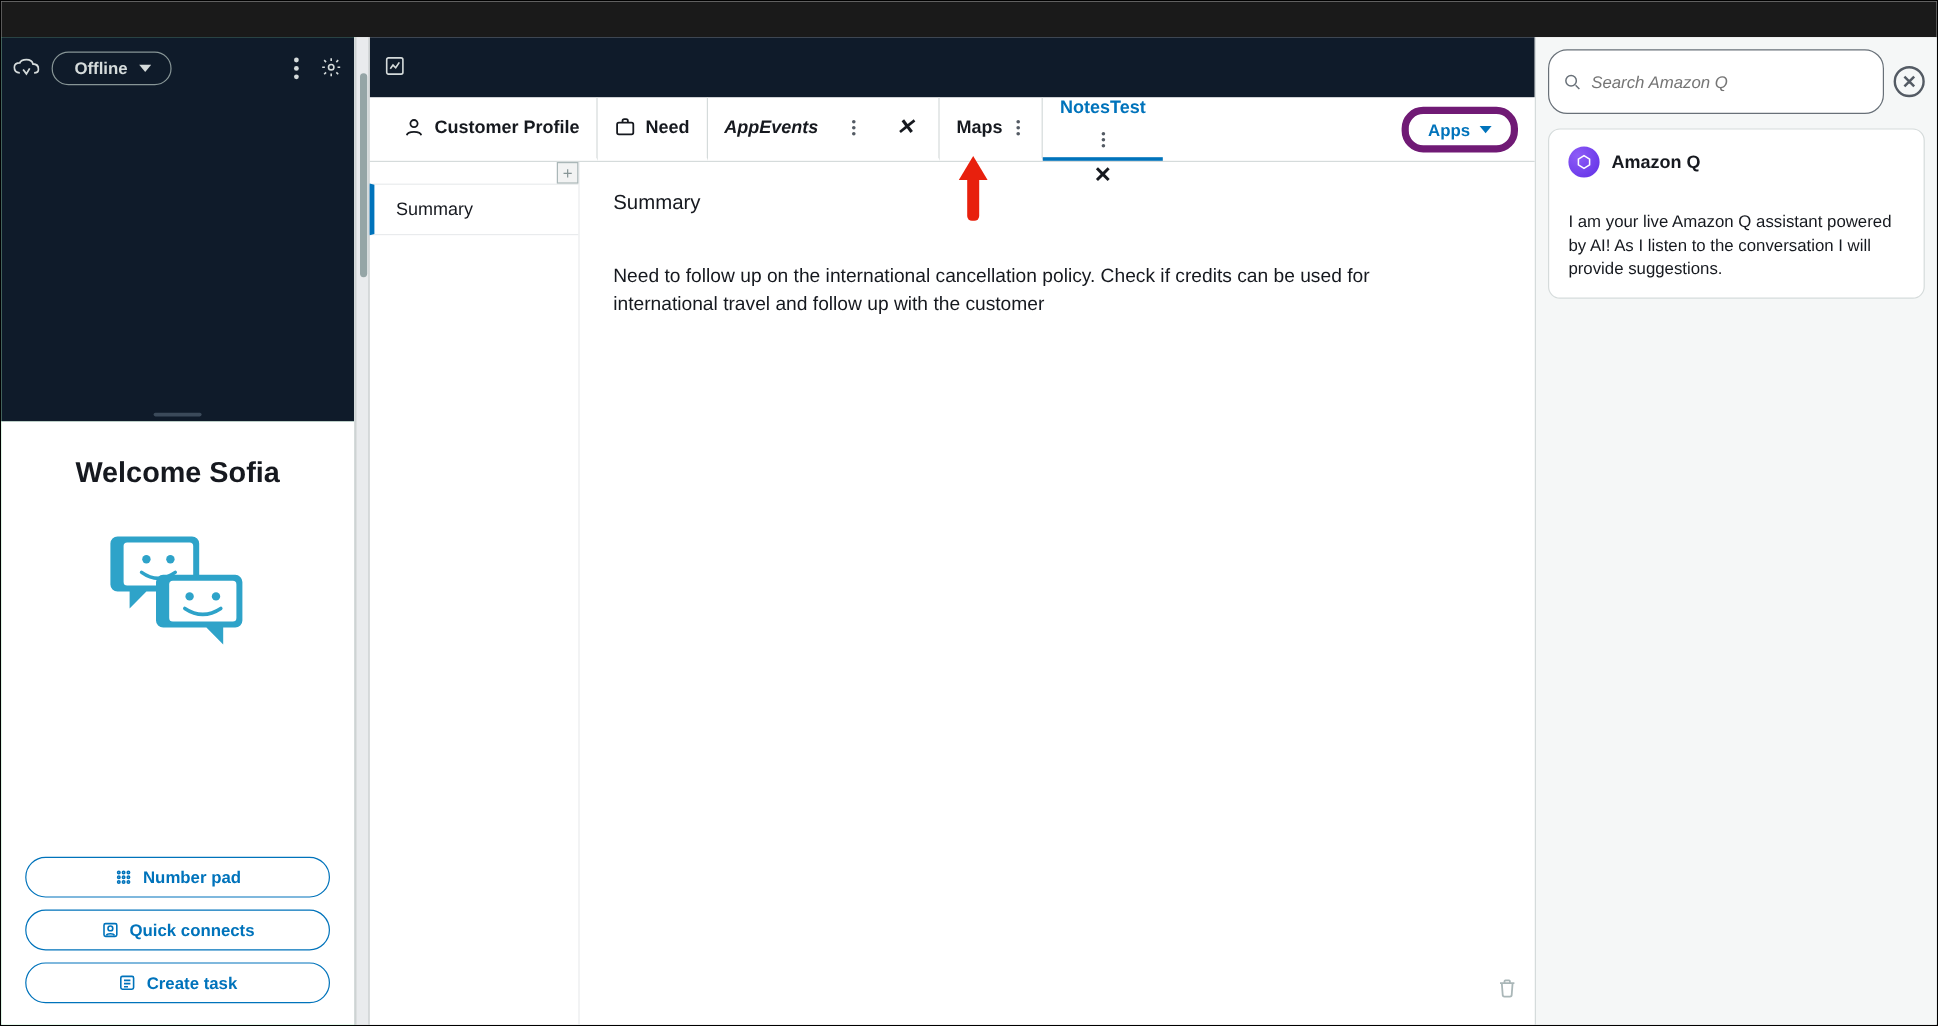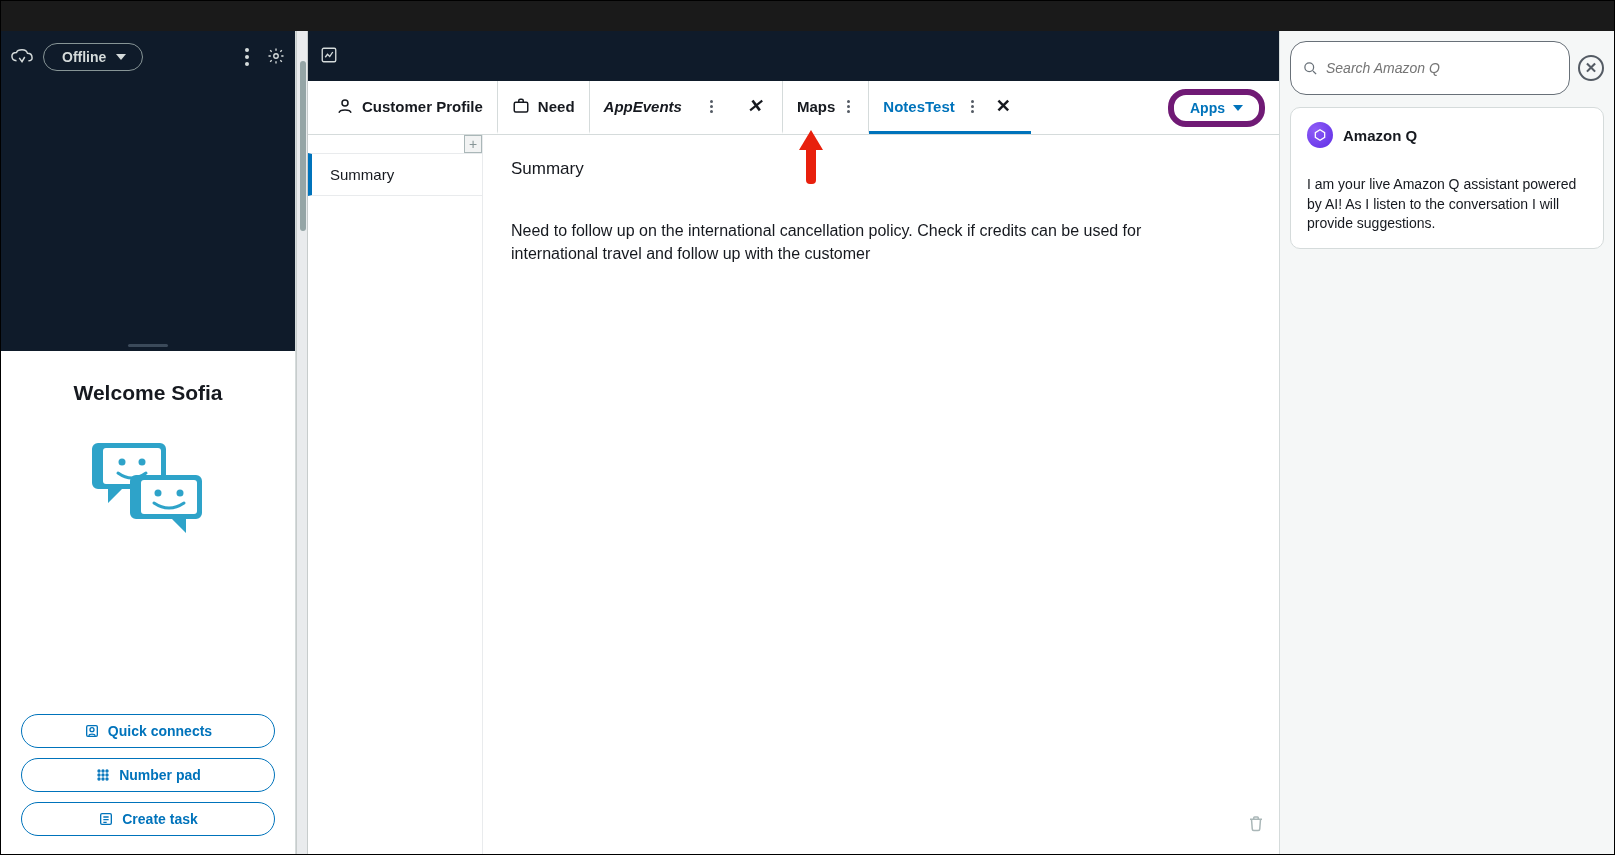--- a/index.html
+++ b/index.html
@@ -77,21 +77,21 @@
   }
   .left-light {
     flex: 1;
     background: #fff;
     display: flex;
     flex-direction: column;
     align-items: center;
     padding: 30px 20px 20px 20px;
   }
   .welcome {
-    font-size: 21px;
+    font-size: 24px;
     font-weight: 700;
     color: #16191f;
     margin-bottom: 30px;
   }
   .chat-illustration { margin-bottom: 40px; }
   .left-buttons {
     margin-top: auto;
     width: 100%;
     display: flex;
     flex-direction: column;
@@ -156,20 +156,21 @@
     font-weight: 700;
     font-size: 15px;
     color: #16191f;
     border-bottom: 3px solid transparent;
     cursor: pointer;
   }
   .tab.sep { border-right: 1px solid #d5dbdb; }
   .tab.active {
     color: #0073bb;
     border-bottom-color: #0073bb;
+    flex-direction: column;
   }
   .tab-icon-user, .tab-icon-case { width:18px; height:18px; }
   .tab-menu { cursor:pointer; display:flex; flex-direction:column; gap:2px; padding:0 4px;}
   .tab-menu span { width:3px; height:3px; background:#545b64; border-radius:50%; }
   .tab-close { font-size:18px; font-weight:900; color:#16191f; cursor:pointer; padding: 0 6px;}
   .apps-btn {
     margin-left: auto;
     border: 6px solid #701a75;
     color: #0073bb;
     border-radius: 18px;
@@ -346,39 +347,39 @@
           <path d="M48 40 h60 a6 6 0 0 1 6 6 v32 a6 6 0 0 1 -6 6 h-10 v14 l-14 -14 h-36 a6 6 0 0 1 -6 -6 v-32 a6 6 0 0 1 6 -6 z" fill="#2ea3c9"></path>
           <rect x="53" y="45" width="56" height="34" rx="3" fill="#fff"></rect>
           <circle cx="70" cy="58" r="3.5" fill="#2ea3c9"></circle>
             <circle cx="92" cy="58" r="3.5" fill="#2ea3c9"></circle>
           <path d="M66 68 q15 10 30 0" stroke="#2ea3c9" stroke-width="3" fill="none" stroke-linecap="round"></path>
         </svg>
       </div>
       <div class="left-buttons">
         <button class="pill-btn">
           <svg width="16" height="16" viewBox="0 0 24 24" stroke-width="2">
-              <rect x="4" y="4" width="16" height="16" rx="2"></rect>
-              <circle cx="12" cy="10" r="3"></circle>
-              <path d="M7 19c1-3 9-3 10 0"></path>
-            </svg>
-          <span>Quick connects</span>
-        </button>
-        <button class="pill-btn">
-          <svg width="16" height="16" viewBox="0 0 24 24" stroke-width="2">
               <circle cx="6" cy="6" r="1.5"></circle>
               <circle cx="12" cy="6" r="1.5"></circle>
               <circle cx="18" cy="6" r="1.5"></circle>
               <circle cx="6" cy="12" r="1.5"></circle>
               <circle cx="12" cy="12" r="1.5"></circle>
               <circle cx="18" cy="12" r="1.5"></circle>
               <circle cx="6" cy="18" r="1.5"></circle>
               <circle cx="12" cy="18" r="1.5"></circle>
               <circle cx="18" cy="18" r="1.5"></circle>
             </svg>
           <span>Number pad</span>
+        </button>
+        <button class="pill-btn">
+          <svg width="16" height="16" viewBox="0 0 24 24" stroke-width="2">
+              <rect x="4" y="4" width="16" height="16" rx="2"></rect>
+              <circle cx="12" cy="10" r="3"></circle>
+              <path d="M7 19c1-3 9-3 10 0"></path>
+            </svg>
+          <span>Quick connects</span>
         </button>
         <button class="pill-btn">
           <svg width="16" height="16" viewBox="0 0 24 24" stroke-width="2">
               <rect x="4" y="4" width="16" height="16" rx="2"></rect>
               <path d="M8 9h8M8 13h8M8 17h5"></path>
             </svg>
           <span>Create task</span>
         </button>
       </div>
     </div>

